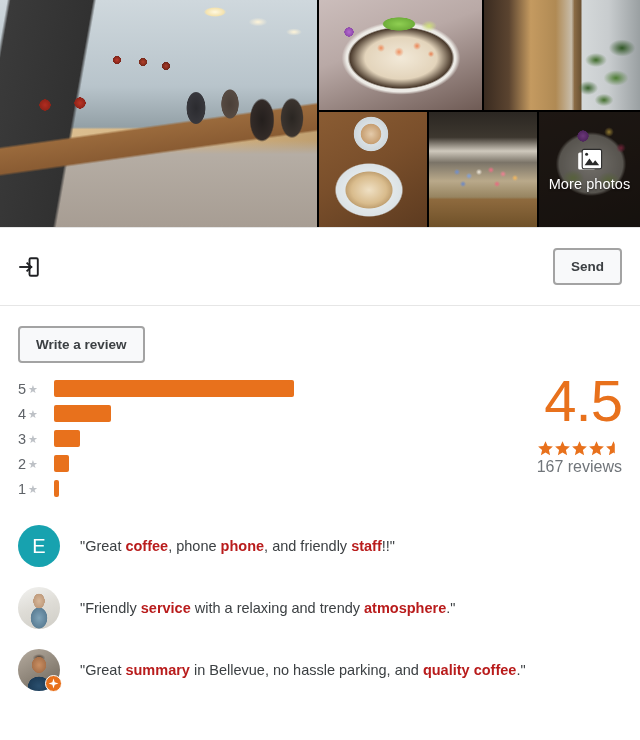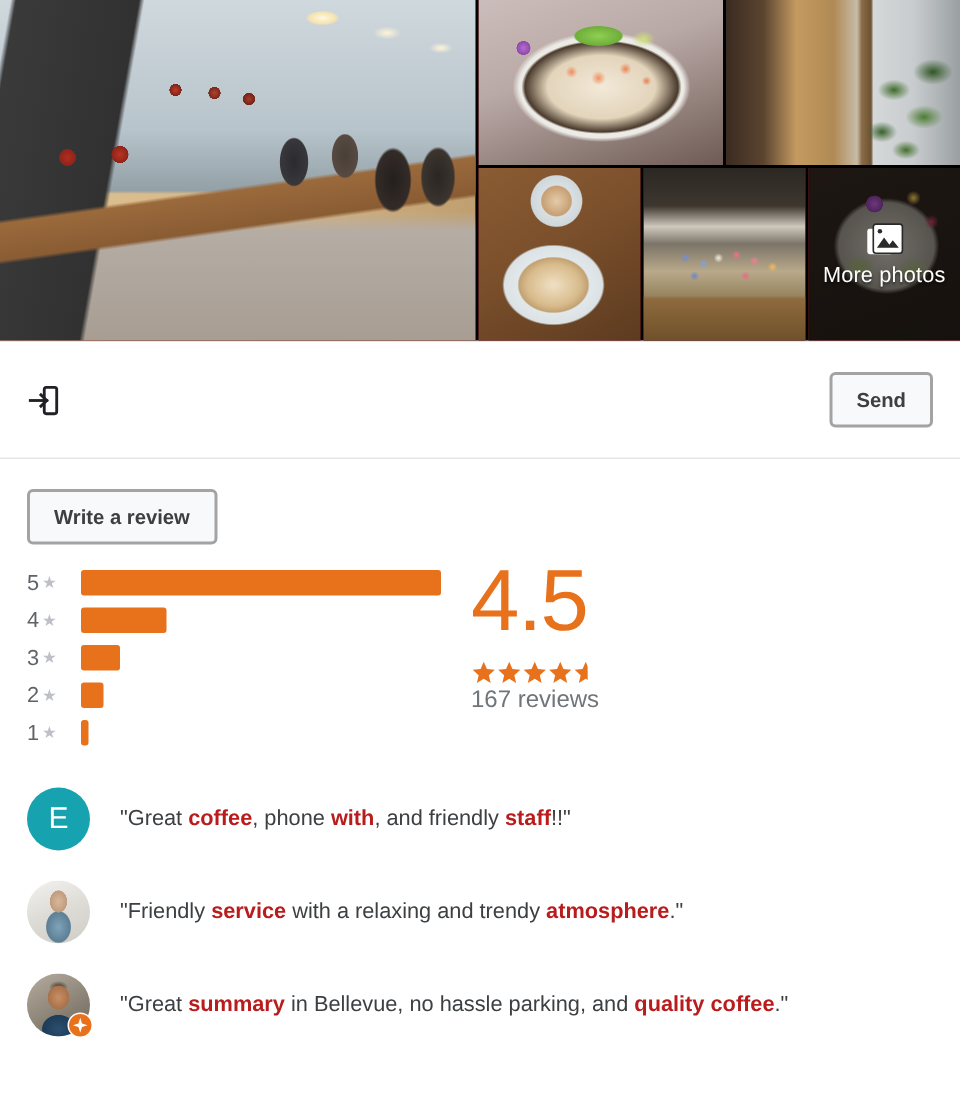--- a/index.html
+++ b/index.html
@@ -11,21 +11,21 @@
     overflow: hidden;
   }
 
   
   .gallery {
     position: relative;
     width: 640px;
     height: 227px;
     background: #000;
   }
-  .tile { position: absolute; overflow: hidden; background: #7f1d1d; }
+  .tile { position: absolute; overflow: hidden; background: #0f766e; }
   .tile .ph { position: absolute; inset: 0; }
 
   
   #tile-main { left: 0; top: 0; width: 317px; height: 227px; }
   #tile-main .ph {
     background:
       
       radial-gradient(ellipse 16px 7px at 215px 12px, #fff8e0 0%, #f4e3b0 55%, rgba(0,0,0,0) 70%),
       radial-gradient(ellipse 13px 6px at 258px 22px, #fff4d8 0%, rgba(0,0,0,0) 72%),
       radial-gradient(ellipse 11px 5px at 294px 32px, #fff4d8 0%, rgba(0,0,0,0) 72%),
@@ -204,21 +204,21 @@
   .bar {
     height: 17px;
     background: #e8711c;
     border-radius: 2px;
     min-width: 4px;
   }
 
   .score-col {
     flex: 1;
     display: flex; flex-direction: column;
-    align-items: flex-start;
+    align-items: flex-end;
     padding-top: 2px;
   }
   .score-num {
     font-size: 58px;
     color: #e8711c;
     line-height: 1;
     font-weight: 400;
     letter-spacing: -1px;
   }
   .score-stars { margin-top: 10px; height: 18px; display: flex; }
@@ -408,21 +408,21 @@
       </div>
     <div class="score-reviews">167 reviews</div>
   </div>
 </div>
 
 <div class="snippets" id="snippets">
     <div class="snippet">
       <div class="avatar-wrap">
         <div class="avatar letter" style="background: rgb(23, 162, 175);">E</div>
       </div>
-      <div class="snippet-text"><span>"Great </span><b>coffee</b><span>, phone </span><b>with</b><span>, and friendly </span><b>staff</b><span>!!"</span></div>
+      <div class="snippet-text"><span>"Great </span><b>coffee</b><span>, phone </span><b>phone</b><span>, and friendly </span><b>staff</b><span>!!"</span></div>
     </div>
     <div class="snippet">
       <div class="avatar-wrap">
         <div class="avatar photo-a"></div>
       </div>
       <div class="snippet-text"><span>"Friendly </span><b>service</b><span> with a relaxing and trendy </span><b>atmosphere</b><span>."</span></div>
     </div>
     <div class="snippet">
       <div class="avatar-wrap">
         <div class="avatar photo-b"></div>

